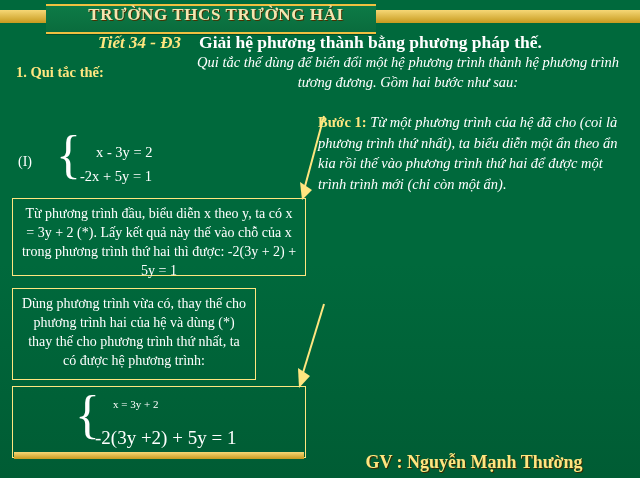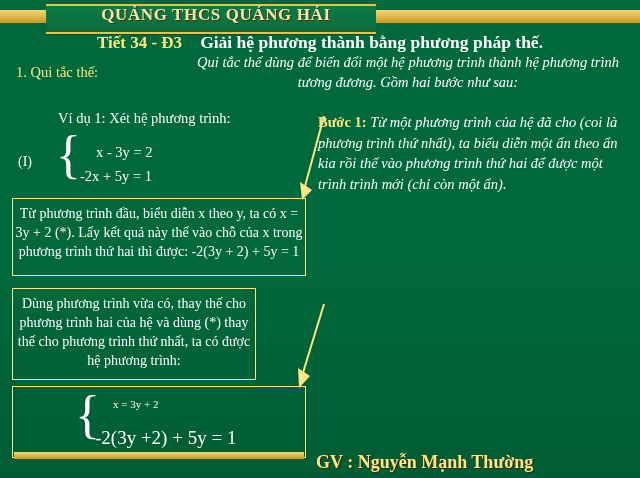--- a/index.html
+++ b/index.html
@@ -70,32 +70,33 @@
     left: 0;
     top: 32px;
     width: 640px;
     text-align: center;
     color: #ffffff;
     font-weight: bold;
     font-size: 17.5px;
     font-family: "Liberation Serif", serif;
   }
   .title-line .lesson {
+    font-style: italic;
     color: #ffe680;
     margin-right: 18px;
     font-size: 17px;
   }
 
   
   .sec1 {
     position: absolute;
     left: 16px;
     top: 64px;
     color: #ffe680;
-    font-weight: normal;
+    font-weight: bold;
     font-size: 14.5px;
   }
 
   
   .rule-text {
     position: absolute;
     left: 188px;
     top: 52px;
     width: 440px;
     color: #ffffff;
@@ -148,21 +149,21 @@
     top: 36px;
   }
 
   
   .box {
     position: absolute;
     border: 1.5px solid #ffe680;
     color: #ffffff;
     font-size: 14px;
     line-height: 19px;
-    padding: 5px 1px;
+    padding: 5px 7px;
     box-sizing: border-box;
     text-align: center;
     background: transparent;
   }
   .box1 { left: 12px; top: 198px; width: 294px; height: 78px; }
   .box2 { left: 12px; top: 288px; width: 244px; height: 92px; }
   .box3 { left: 12px; top: 386px; width: 294px; height: 72px; }
 
   .box3 .brace2 {
     position: absolute;
@@ -213,45 +214,45 @@
     top: 452px;
     width: 290px;
     height: 7px;
     background: linear-gradient(to bottom, #f6d776, #c79a1e);
   }
   .footer-text {
     position: absolute;
     left: 316px;
     top: 452px;
     width: 316px;
+    text-align: center;
     color: #ffe680;
     font-weight: bold;
     font-size: 18px;
     font-family: "Liberation Serif", serif;
     text-shadow: 1px 1px 0 #3a2a00;
   }
 </style>
 </head>
 <body>
 
 <div class="slide">
 
   <div class="banner-bar-left"></div>
   <div class="banner-bar-right"></div>
   <div class="banner"></div>
-  <div class="banner-text">QUẢNG THCS QUẢNG HẢI</div>
+  <div class="banner-text">TRƯỜNG THCS TRƯỜNG HẢI</div>
 
   <div class="title-line">
     <span class="lesson">Tiết 34 - Đ3</span><span>Giải hệ phương thành bằng phương pháp thế.</span>
   </div>
 
   <div class="sec1">1. Qui tắc thế:</div>
   <div class="rule-text">Qui tắc thế dùng để biến đổi một hệ phương trình thành hệ phương trình tương đương. Gồm hai bước như sau:</div>
 
-  <div class="example-label">Ví dụ 1: Xét hệ phương trình:</div>
   <div class="system-wrap">
     <span class="system-label">(I)</span>
     <span class="brace">{</span>
     <span class="eq1">x - 3y = 2</span>
     <span class="eq2">-2x + 5y = 1</span>
   </div>
 
   <div class="box box1">Từ phương trình đầu, biểu diễn x theo y, ta có x = 3y + 2 (*). Lấy kết quả này thế vào chỗ của x trong phương trình thứ hai thì được: -2(3y + 2) + 5y = 1</div>
   <div class="box box2">Dùng phương trình vừa có, thay thế cho phương trình hai của hệ và dùng (*) thay thế cho phương trình thứ nhất, ta có được hệ phương trình:</div>
   <div class="box box3">

